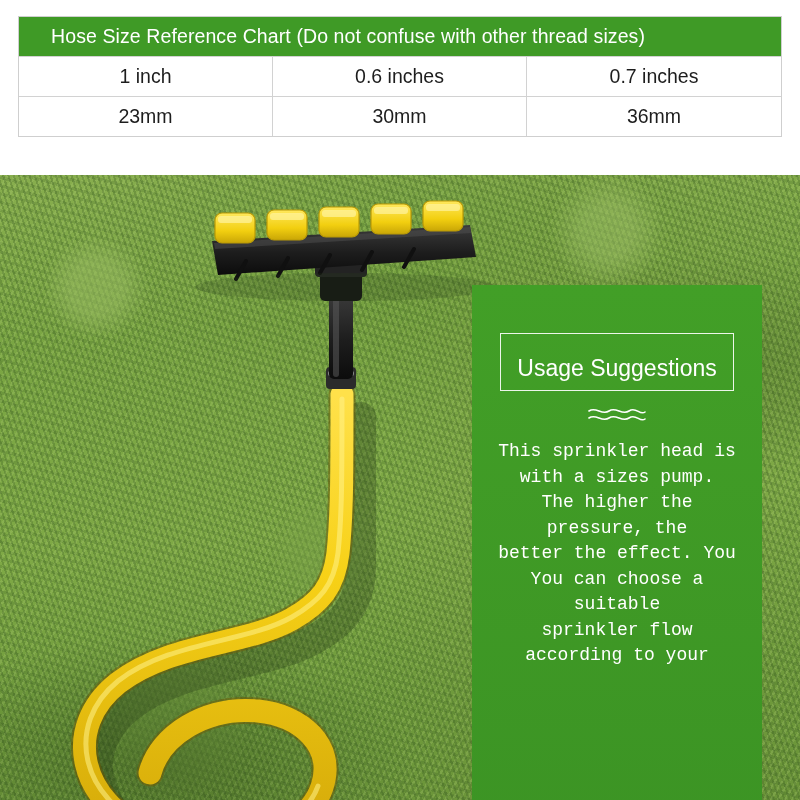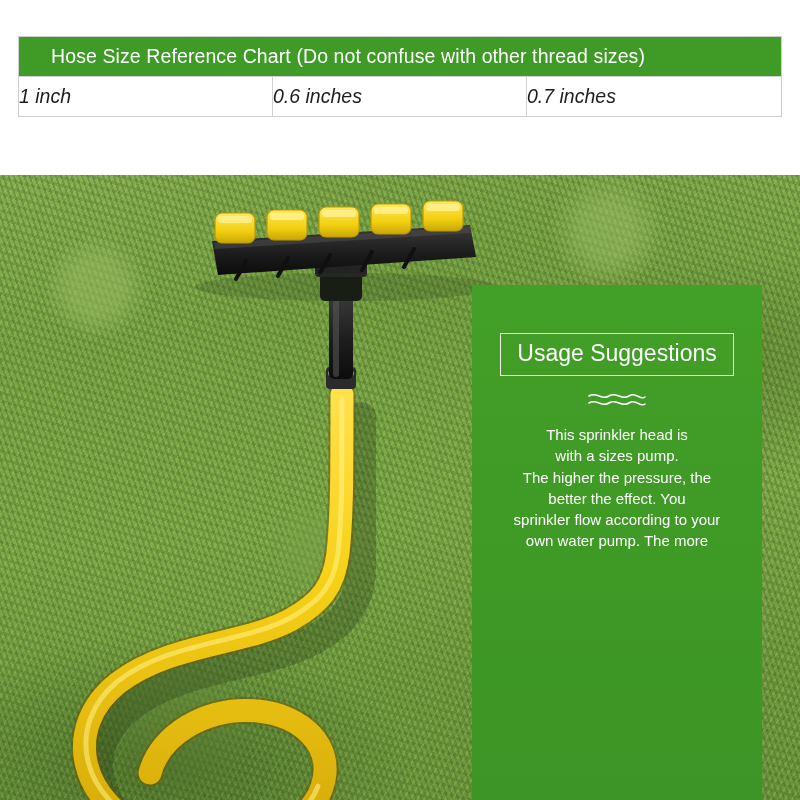--- a/index.html
+++ b/index.html
@@ -11,48 +11,47 @@
   }
   #page {
     position: relative;
     width: 800px; height: 800px;
     background: #ffffff;
   }
 
   
   .table-wrap {
     position: absolute;
-    left: 18px; top: 36px;
+    left: 18px; top: 16px;
     width: 764px;
     border: 1px solid #cfcfcf;
     background: #ffffff;
   }
   .table-title {
     background: #3f9a26;
     color: #ffffff;
     font-size: 19.5px;
     line-height: 1.1;
     padding: 9px 0 9px 32px;
     letter-spacing: 0.1px;
     white-space: nowrap;
   }
   .trow {
     display: flex;
     width: 100%;
   }
   .tcell {
     flex: 1 1 33.333%;
-    text-align: left;
+    text-align: center;
     font-size: 19.5px;
     color: #1d1d1d;
     padding: 8px 0 8px;
     border-right: 1px solid #d2d2d2;
     border-top: 1px solid #d2d2d2;
     background: #ffffff;
-    font-style: italic;
   }
   .tcell:last-child { border-right: none; }
 
   
   .photo {
     position: absolute;
     left: 0; top: 175px;
     width: 800px; height: 625px;
     overflow: hidden;
     background: #6f9b3f;
@@ -92,48 +91,54 @@
     background: #3f9a26;
     background-image: linear-gradient(180deg, #429f27 0%, #3c9424 100%);
     padding: 18px 14px 0;
     text-align: center;
   }
   .info-title {
     display: inline-block;
     border: 1.5px solid rgba(255,255,255,0.9);
     color: #ffffff;
     font-size: 23px;
-    padding: 6px 16px 8px;
+    padding: 21px 16px 8px;
     margin-top: 30px;
     white-space: nowrap;
   }
   .wave {
     margin: 16px auto 12px;
     width: 58px; height: 16px;
     color: #ffffff;
   }
   .info-body {
     color: #ffffff;
-    font-size: 15px;
+    font-size: 18px;
     line-height: 1.42;
     padding: 0 6px;
+    font-family: Liberation Mono, monospace;
   }
   .info-body p { margin: 0; }
 </style>
 </head>
 <body>
 
 <div id="page">
 
   <div class="table-wrap">
     <div class="table-title">Hose Size Reference Chart (Do not confuse with other thread sizes)</div>
     <div class="trow">
       <div class="tcell">1 inch</div>
       <div class="tcell">0.6 inches</div>
       <div class="tcell">0.7 inches</div>
+    </div>
+    <div class="trow">
+      <div class="tcell">23mm</div>
+      <div class="tcell">30mm</div>
+      <div class="tcell">36mm</div>
     </div>
   </div>
 
   <div class="photo">
     <div class="grass"></div>
     <div class="grass-dark"></div>
 
     <svg class="sprinkler" viewBox="0 0 800 625" xmlns="http://www.w3.org/2000/svg">
       <defs>
         <linearGradient id="hoseG" x1="0" y1="0" x2="0" y2="1">
@@ -232,19 +237,19 @@
       <div class="info-title">Usage Suggestions</div>
       <svg class="wave" viewBox="0 0 58 16">
         <path d="M1 4 C8 -1 14 9 21 4 C28 -1 34 9 41 4 C48 -1 52 9 57 5" fill="none" stroke="#ffffff" stroke-width="1.6" stroke-linecap="round"></path>
         <path d="M1 11 C8 6 14 16 21 11 C28 6 34 16 41 11 C48 6 52 16 57 12" fill="none" stroke="#ffffff" stroke-width="1.6" stroke-linecap="round"></path>
       </svg>
       <div class="info-body">
         <p>This sprinkler head is</p>
         <p>with a sizes pump.</p>
         <p>The higher the pressure, the</p>
         <p>better the effect. You</p>
+        <p>You can choose a suitable</p>
         <p>sprinkler flow according to your</p>
-        <p>own water pump. The more</p>
       </div>
     </div>
   </div>
 
 </div>
 
 </body></html>

